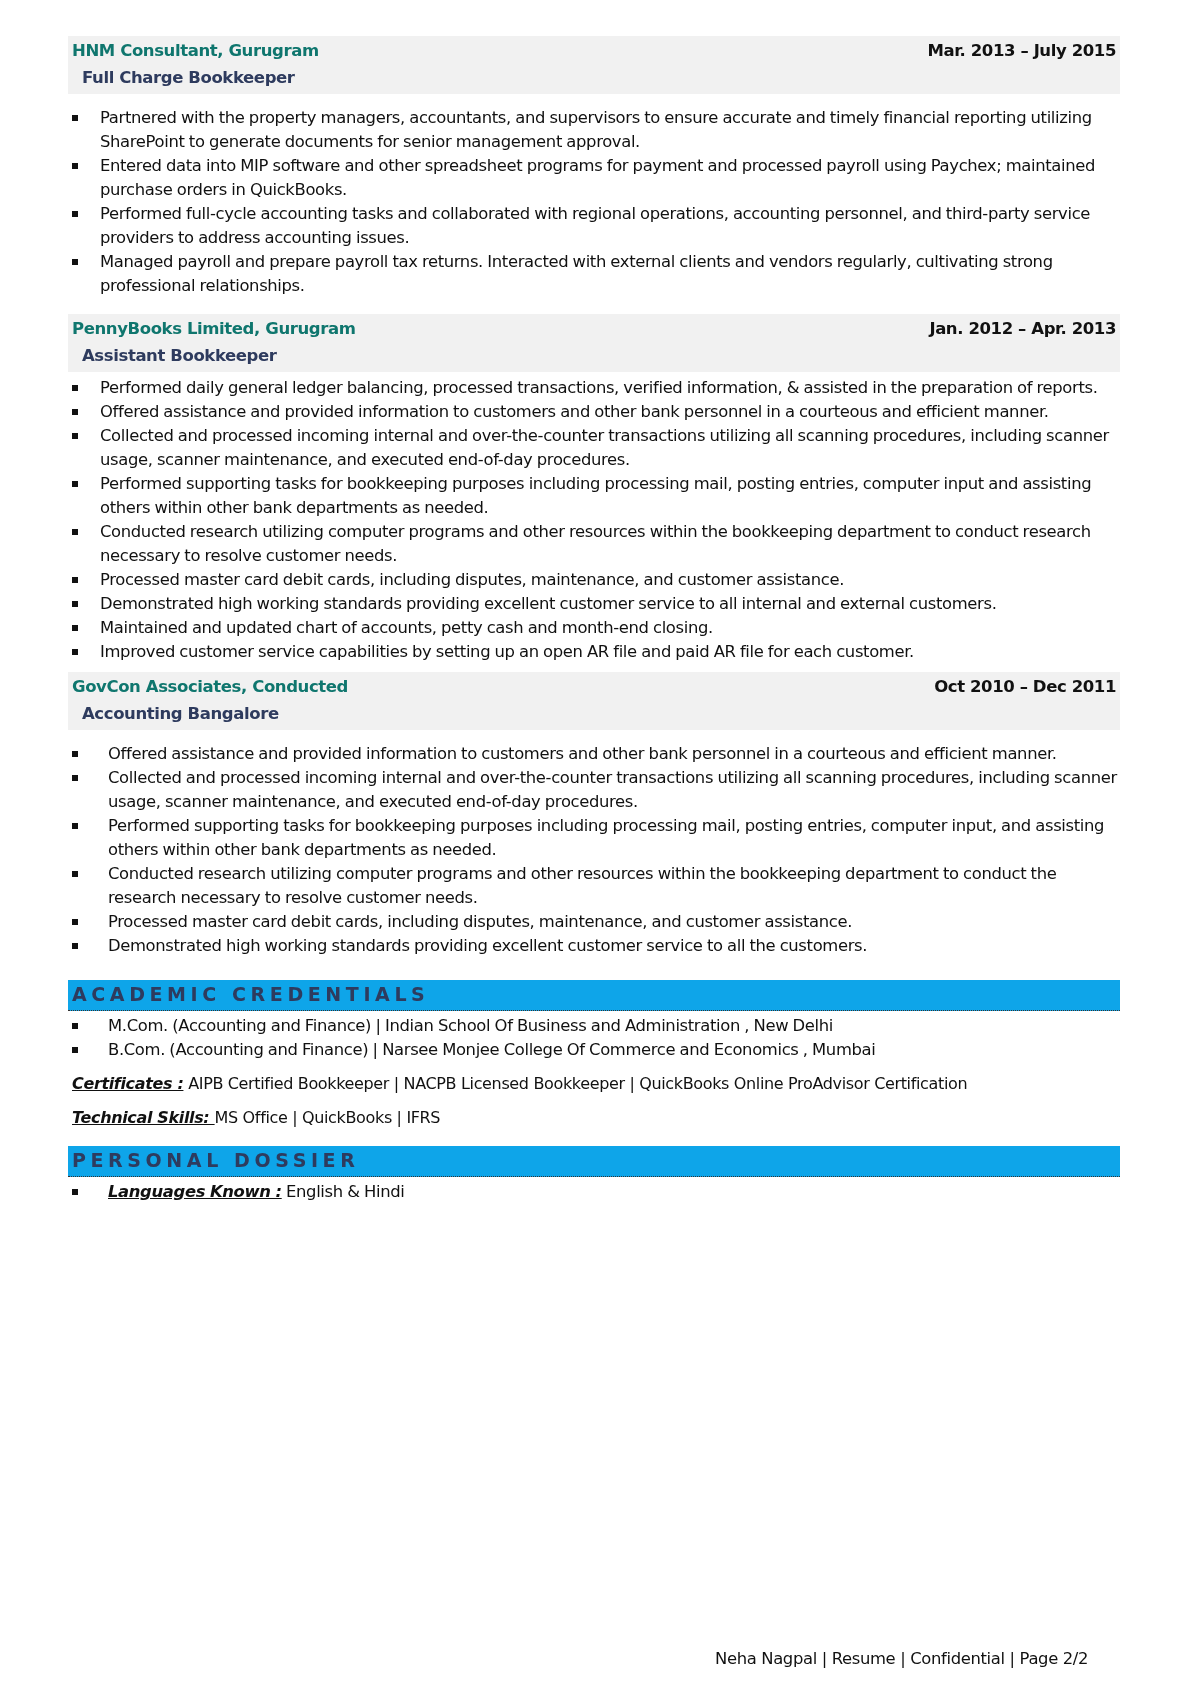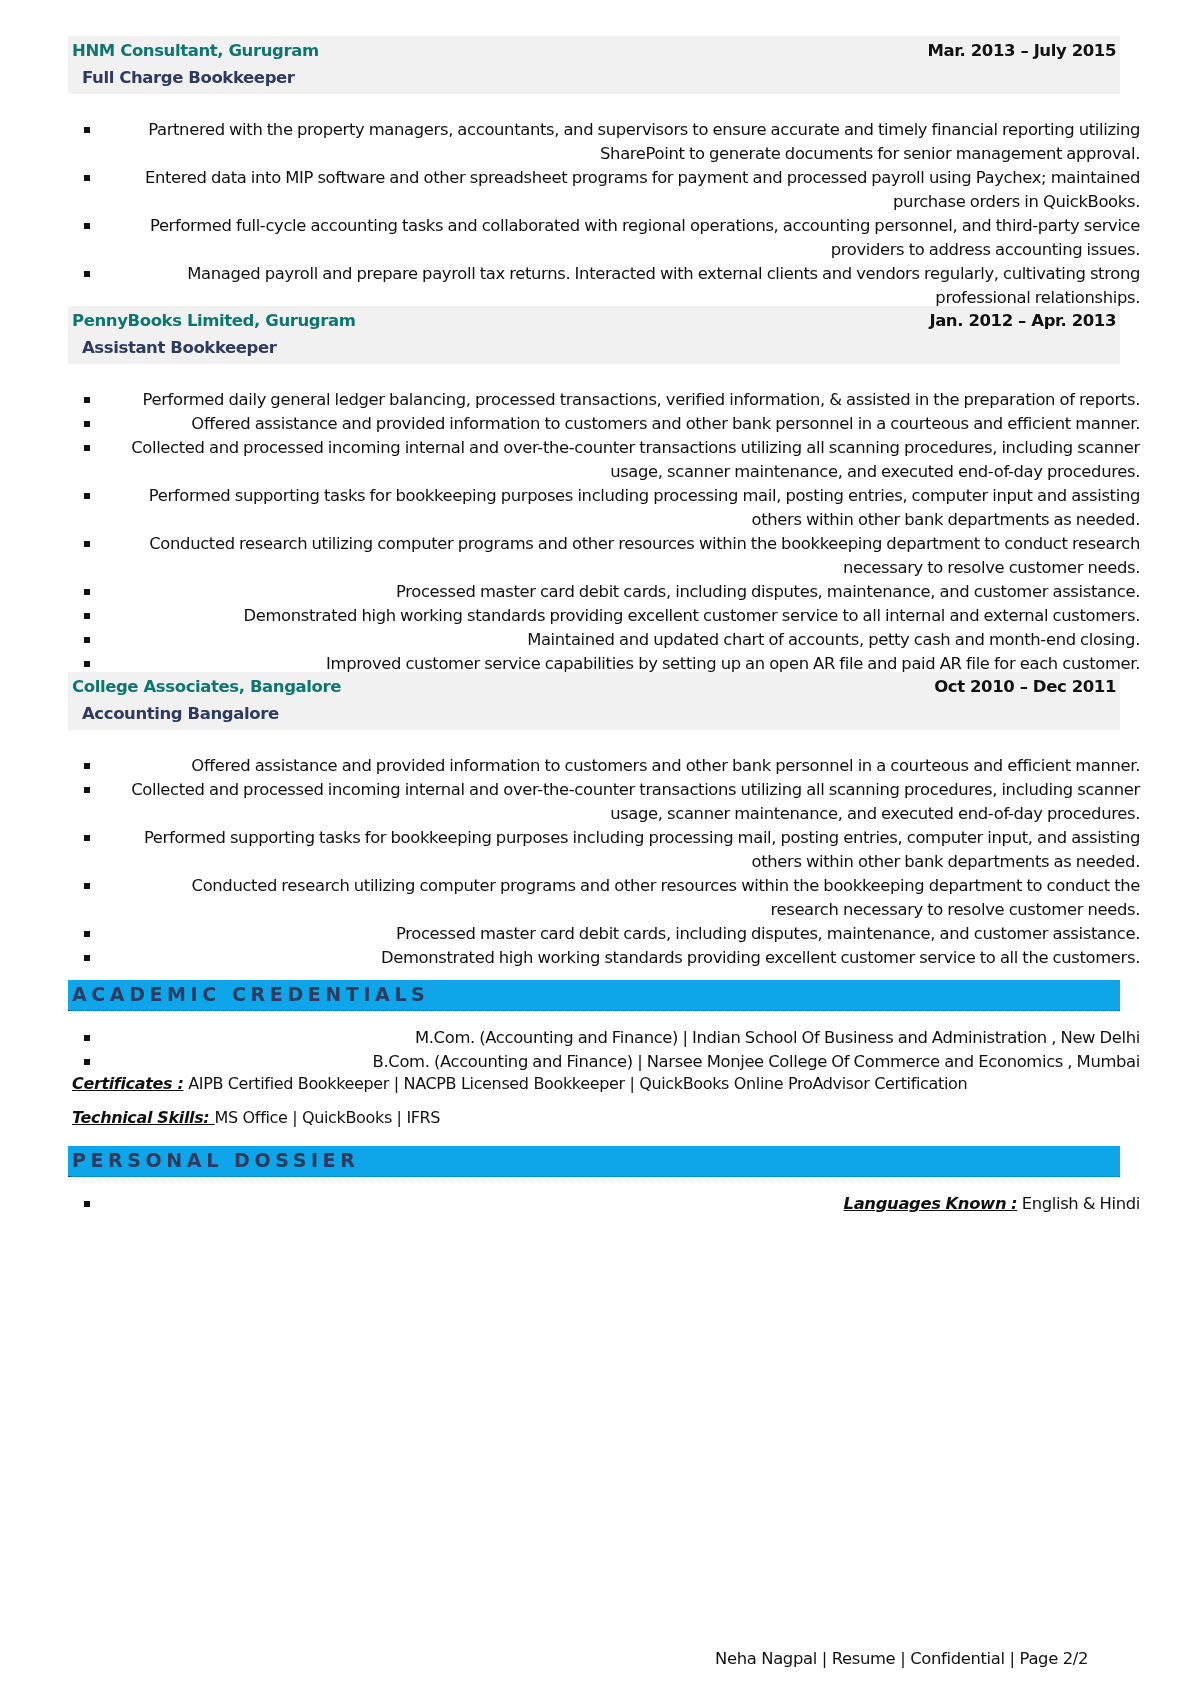--- a/index.html
+++ b/index.html
@@ -23,21 +23,21 @@
     letter-spacing: -0.4px;
   }
   .job-title {
     position: absolute; left: 4px; top: 32px;
     font-size: 16.5px; font-weight: bold; color: #2e3b5e;
     letter-spacing: -0.4px;
     margin-left: 10px;
   }
   ul.bullets {
     position: absolute; left: 68px; width: 1060px;
-    margin: 12px; padding: 0; list-style: none; text-align: right;
+    margin: 0; padding: 0; list-style: none;
   }
   ul.bullets li {
     position: relative; padding-left: 32px;
     font-size: 16.4px; line-height: 24px; color: #111;
     letter-spacing: -0.35px; word-spacing: -0.5px;
   }
   ul.bullets.wide li { padding-left: 40px; }
   .sq {
     position: absolute; left: 4px; top: 9px; width: 6px; height: 6px; background: #111;
   }
@@ -73,39 +73,39 @@
     <span class="job-dates">Mar. 2013 – July 2015</span>
     <span class="job-title">Full Charge Bookkeeper</span>
   </div>
   <ul class="bullets" style="top:106px;">
     <li><span class="sq"></span><span>Partnered with the property managers, accountants, and supervisors to ensure accurate and timely financial reporting utilizing SharePoint to generate documents for senior management approval.</span></li>
     <li><span class="sq"></span><span>Entered data into MIP software and other spreadsheet programs for payment and processed payroll using Paychex; maintained purchase orders in QuickBooks.</span></li>
     <li><span class="sq"></span><span>Performed full-cycle accounting tasks and collaborated with regional operations, accounting personnel, and third-party service providers to address accounting issues.</span></li>
     <li><span class="sq"></span><span>Managed payroll and prepare payroll tax returns. Interacted with external clients and vendors regularly, cultivating strong professional relationships.</span></li>
   </ul>
 
-  <div class="job-header" style="top:306px;">
+  <div class="job-header" style="top:314px;">
     <span class="job-company">PennyBooks Limited, Gurugram</span>
     <span class="job-dates">Jan. 2012 – Apr. 2013</span>
     <span class="job-title">Assistant Bookkeeper</span>
   </div>
   <ul class="bullets" style="top:376px;">
     <li><span class="sq"></span><span>Performed daily general ledger balancing, processed transactions, verified information, &amp; assisted in the preparation of reports.</span></li>
     <li><span class="sq"></span><span>Offered assistance and provided information to customers and other bank personnel in a courteous and efficient manner.</span></li>
     <li><span class="sq"></span><span>Collected and processed incoming internal and over-the-counter transactions utilizing all scanning procedures, including scanner usage, scanner maintenance, and executed end-of-day procedures.</span></li>
     <li><span class="sq"></span><span>Performed supporting tasks for bookkeeping purposes including processing mail, posting entries, computer input and assisting others within other bank departments as needed.</span></li>
     <li><span class="sq"></span><span>Conducted research utilizing computer programs and other resources within the bookkeeping department to conduct research necessary to resolve customer needs.</span></li>
     <li><span class="sq"></span><span>Processed master card debit cards, including disputes, maintenance, and customer assistance.</span></li>
     <li><span class="sq"></span><span>Demonstrated high working standards providing excellent customer service to all internal and external customers.</span></li>
     <li><span class="sq"></span><span>Maintained and updated chart of accounts, petty cash and month-end closing.</span></li>
     <li><span class="sq"></span><span>Improved customer service capabilities by setting up an open AR file and paid AR file for each customer.</span></li>
   </ul>
 
   <div class="job-header" style="top:672px;">
-    <span class="job-company">College Associates, Bangalore</span>
+    <span class="job-company">GovCon Associates, Conducted</span>
     <span class="job-dates">Oct 2010 – Dec 2011</span>
     <span class="job-title">Accounting Bangalore</span>
   </div>
   <ul class="bullets wide" style="top:742px;">
     <li><span class="sq"></span><span>Offered assistance and provided information to customers and other bank personnel in a courteous and efficient manner.</span></li>
     <li><span class="sq"></span><span>Collected and processed incoming internal and over-the-counter transactions utilizing all scanning procedures, including scanner usage, scanner maintenance, and executed end-of-day procedures.</span></li>
     <li><span class="sq"></span><span>Performed supporting tasks for bookkeeping purposes including processing mail, posting entries, computer input, and assisting others within other bank departments as needed.</span></li>
     <li><span class="sq"></span><span>Conducted research utilizing computer programs and other resources within the bookkeeping department to conduct the research necessary to resolve customer needs.</span></li>
     <li><span class="sq"></span><span>Processed master card debit cards, including disputes, maintenance, and customer assistance.</span></li>
     <li><span class="sq"></span><span>Demonstrated high working standards providing excellent customer service to all the customers.</span></li>

